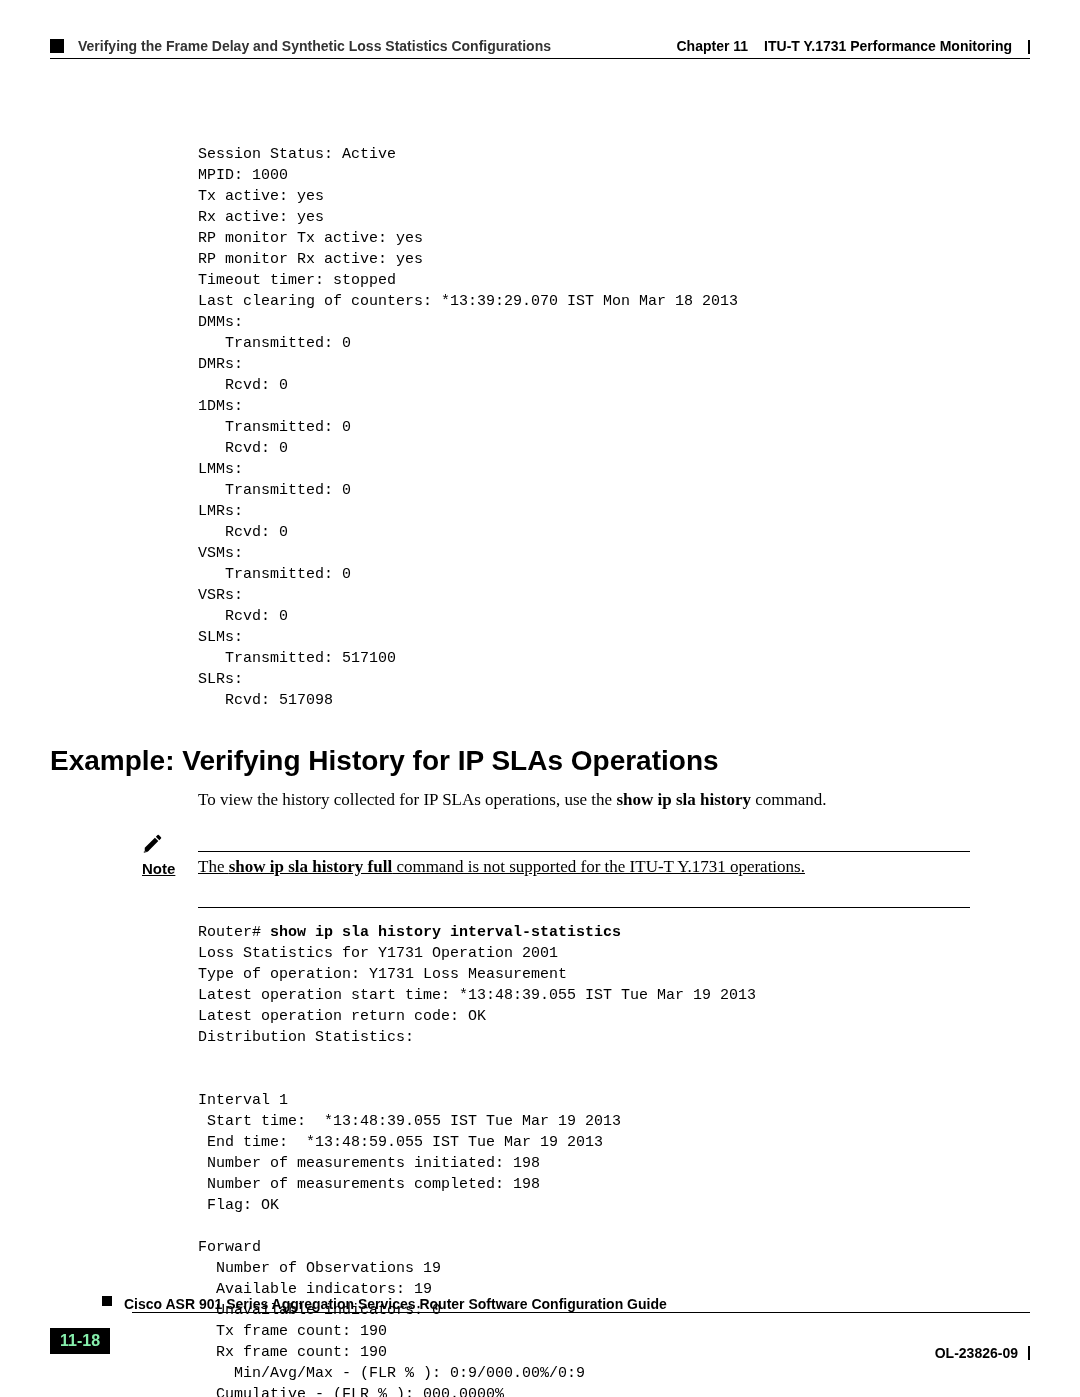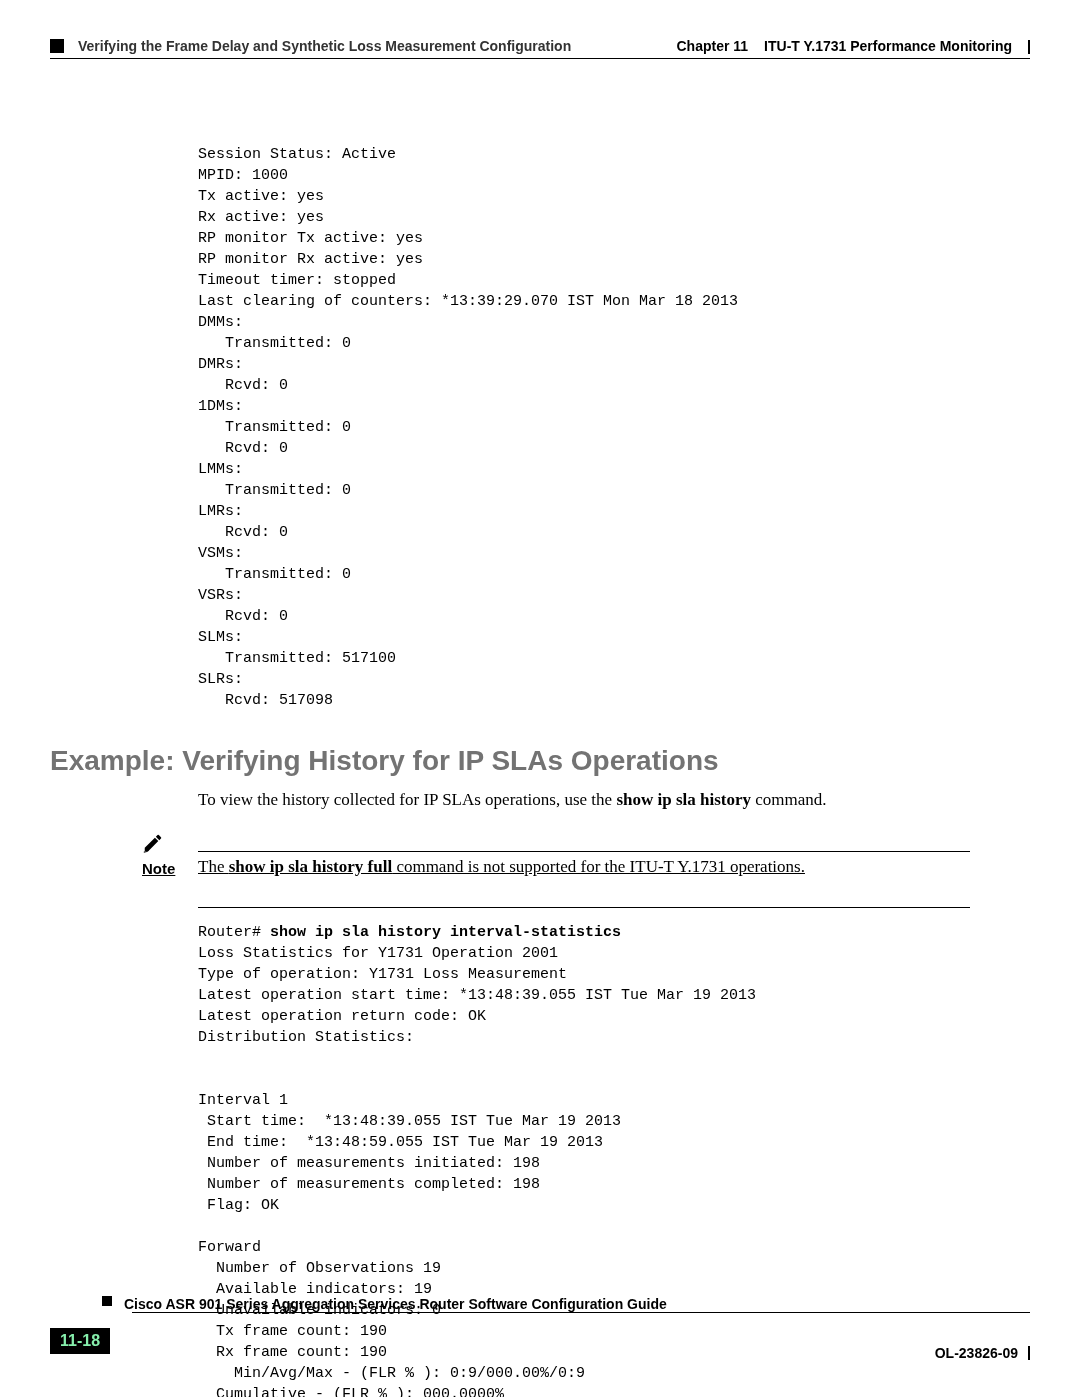--- a/index.html
+++ b/index.html
@@ -75,21 +75,21 @@
     margin-top: 14px;
   }
   .pre2 .cmd-bold {
     font-weight: bold;
   }
   .h2 {
     font-family: Arial, Helvetica, sans-serif;
     font-weight: bold;
     font-size: 28px;
     margin: 34px 0 12px 0;
-    color: #737373;
+    color: #000000;
   }
   .body-para {
     font-size: 17px;
     margin-left: 148px;
     line-height: 1.3;
   }
   .body-para .bold {
     font-weight: bold;
   }
   .note-block {
@@ -192,21 +192,21 @@
   }
 </style>
 </head>
 <body>
 
 <div class="page">
 
   <div class="header-row">
     <div class="header-left">
       <span class="header-square"></span>
-      <span class="section-title">Verifying the Frame Delay and Synthetic Loss Measurement Configuration</span>
+      <span class="section-title">Verifying the Frame Delay and Synthetic Loss Statistics Configurations</span>
     </div>
     <div class="header-right">
       <span>Chapter 11</span>
       <span>ITU-T Y.1731 Performance Monitoring</span>
       <span class="header-sep"></span>
     </div>
   </div>
   <hr class="hr">
 
   <div class="pre">Session Status: Active

